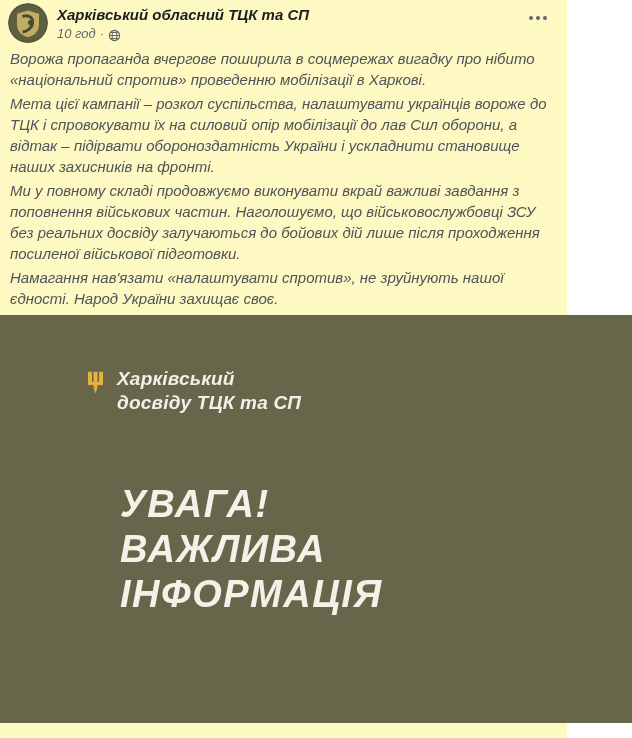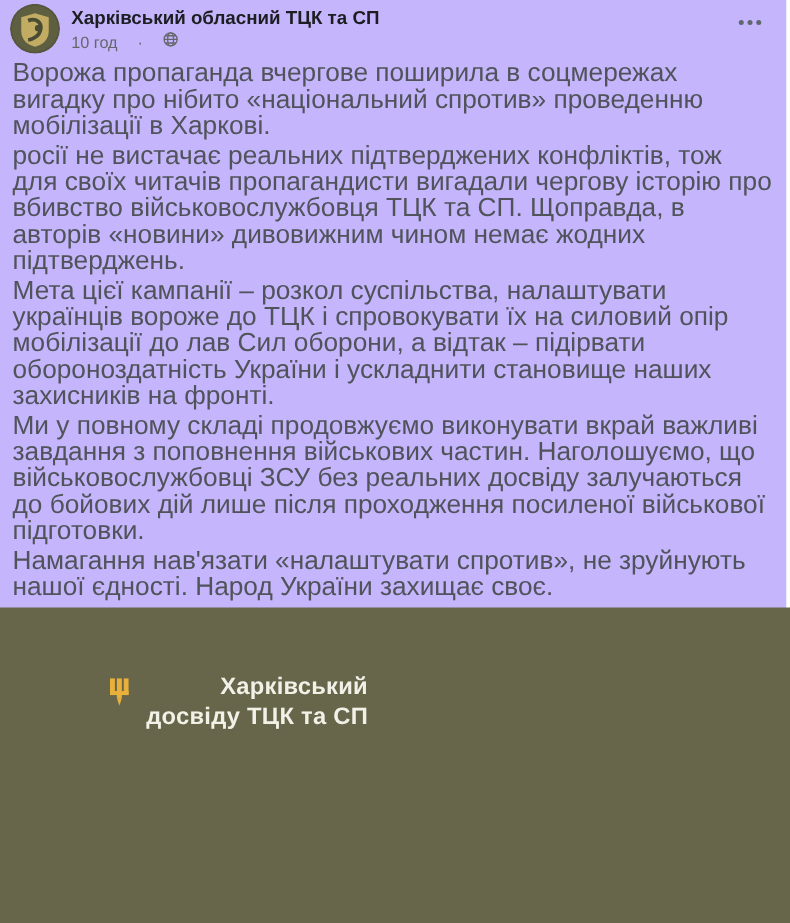--- a/index.html
+++ b/index.html
@@ -1,41 +1,41 @@
 <!DOCTYPE html>
 <html><head>
 <meta charset="utf-8">
 <style>
   html,body{margin:0;padding:0;}
   body{
     width:632px;height:738px;overflow:hidden;background:#ffffff;
     font-family:"Liberation Sans", sans-serif;
     -webkit-font-smoothing:antialiased;
   }
-  .post{width:629px;height:738px;background:#c4b5fd;position:relative;}
+  .post{width:567px;height:738px;background:#fef9c3;position:relative;font-style:italic;}
 
   
   .post-header{display:flex;align-items:flex-start;padding:3px 12px 0 8px;position:relative;}
   .avatar{width:40px;height:40px;border-radius:50%;overflow:hidden;flex:0 0 40px;cursor:pointer;}
   .avatar svg{display:block;}
   .hdr-text{margin-left:9px;padding-top:2px;}
   .author{font-size:15px;font-weight:700;color:#1c1e21;line-height:19px;cursor:pointer;}
-  .meta{font-size:13px;color:#65676b;display:flex;align-items:flex-start;gap:16px;line-height:17px;margin-top:1px;}
+  .meta{font-size:13px;color:#65676b;display:flex;align-items:flex-end;gap:4px;line-height:17px;margin-top:1px;}
   .meta .sep{color:#65676b;}
   .globe{display:inline-flex;align-items:center;}
   .more{position:absolute;right:16px;top:12px;background:none;border:none;display:flex;gap:3px;padding:4px;cursor:pointer;}
   .more i{width:4px;height:4px;border-radius:50%;background:#606770;display:block;}
 
   
-  .post-body{padding:5px 10px 0 10px;font-size:21px;line-height:21px;color:#50535a;}
+  .post-body{padding:5px 10px 0 10px;font-size:15px;line-height:21px;color:#50535a;}
   .post-body p{margin:0 0 3px 0;}
 
   
   .post-image{margin-top:6px;width:632px;height:408px;background:#67664A;cursor:pointer;position:relative;}
-  .brand{display:flex;align-items:flex-start;padding:52px 0 0 88px;text-align:right;}
+  .brand{display:flex;align-items:flex-start;padding:52px 0 0 88px;}
   .tryzub{margin-top:3px;display:inline-flex;}
   .brand-name{margin-left:14px;font-size:19px;font-weight:700;color:#F2F1E8;line-height:24px;letter-spacing:0.2px;}
   .big-title{padding-left:120px;margin-top:67px;font-size:38px;font-weight:700;color:#F3F2E9;line-height:45px;letter-spacing:1.5px;}
 </style>
 </head>
 <body>
 
 <div class="post">
 
   <div class="post-header">
@@ -66,21 +66,20 @@
       <span style="display:flex;gap:3px;">
         <i></i>
           <i></i>
           <i></i>
       </span>
     </button>
   </div>
 
   <div class="post-body">
     <p>Ворожа пропаганда вчергове поширила в соцмережах вигадку про нібито «національний спротив» проведенню мобілізації в Харкові.</p>
-    <p>росії не вистачає реальних підтверджених конфліктів, тож для своїх читачів пропагандисти вигадали чергову історію про вбивство військовослужбовця ТЦК та СП. Щоправда, в авторів «новини» дивовижним чином немає жодних підтверджень.</p>
     <p>Мета цієї кампанії – розкол суспільства, налаштувати українців вороже до ТЦК і спровокувати їх на силовий опір мобілізації до лав Сил оборони, а відтак – підірвати обороноздатність України і ускладнити становище наших захисників на фронті.</p>
     <p>Ми у повному складі продовжуємо виконувати вкрай важливі завдання з поповнення військових частин. Наголошуємо, що військовослужбовці ЗСУ без реальних досвіду залучаються до бойових дій лише після проходження посиленої військової підготовки.</p>
     <p>Намагання нав'язати «налаштувати спротив», не зруйнують нашої єдності. Народ України захищає своє.</p>
   </div>
 
   <div class="post-image">
     <div class="brand">
       <span class="tryzub">
         <svg width="15" height="26" viewBox="0 0 16 24" fill="#E9B13B">
           <rect x="0" y="0" width="4.2" height="14"></rect>
@@ -88,15 +87,20 @@
           <rect x="11.8" y="0" width="4.2" height="14"></rect>
           <rect x="0" y="10.8" width="16" height="3.4"></rect>
           <polygon points="5.9,17 10.1,17 8,23.2"></polygon>
         </svg>
       </span>
       <div class="brand-name">
         <div>Харківський</div>
         <div>досвіду ТЦК та СП</div>
       </div>
     </div>
+    <div class="big-title">
+      <div>УВАГА!</div>
+      <div>ВАЖЛИВА</div>
+      <div>ІНФОРМАЦІЯ</div>
+    </div>
   </div>
 
 </div>
 
 </body></html>

